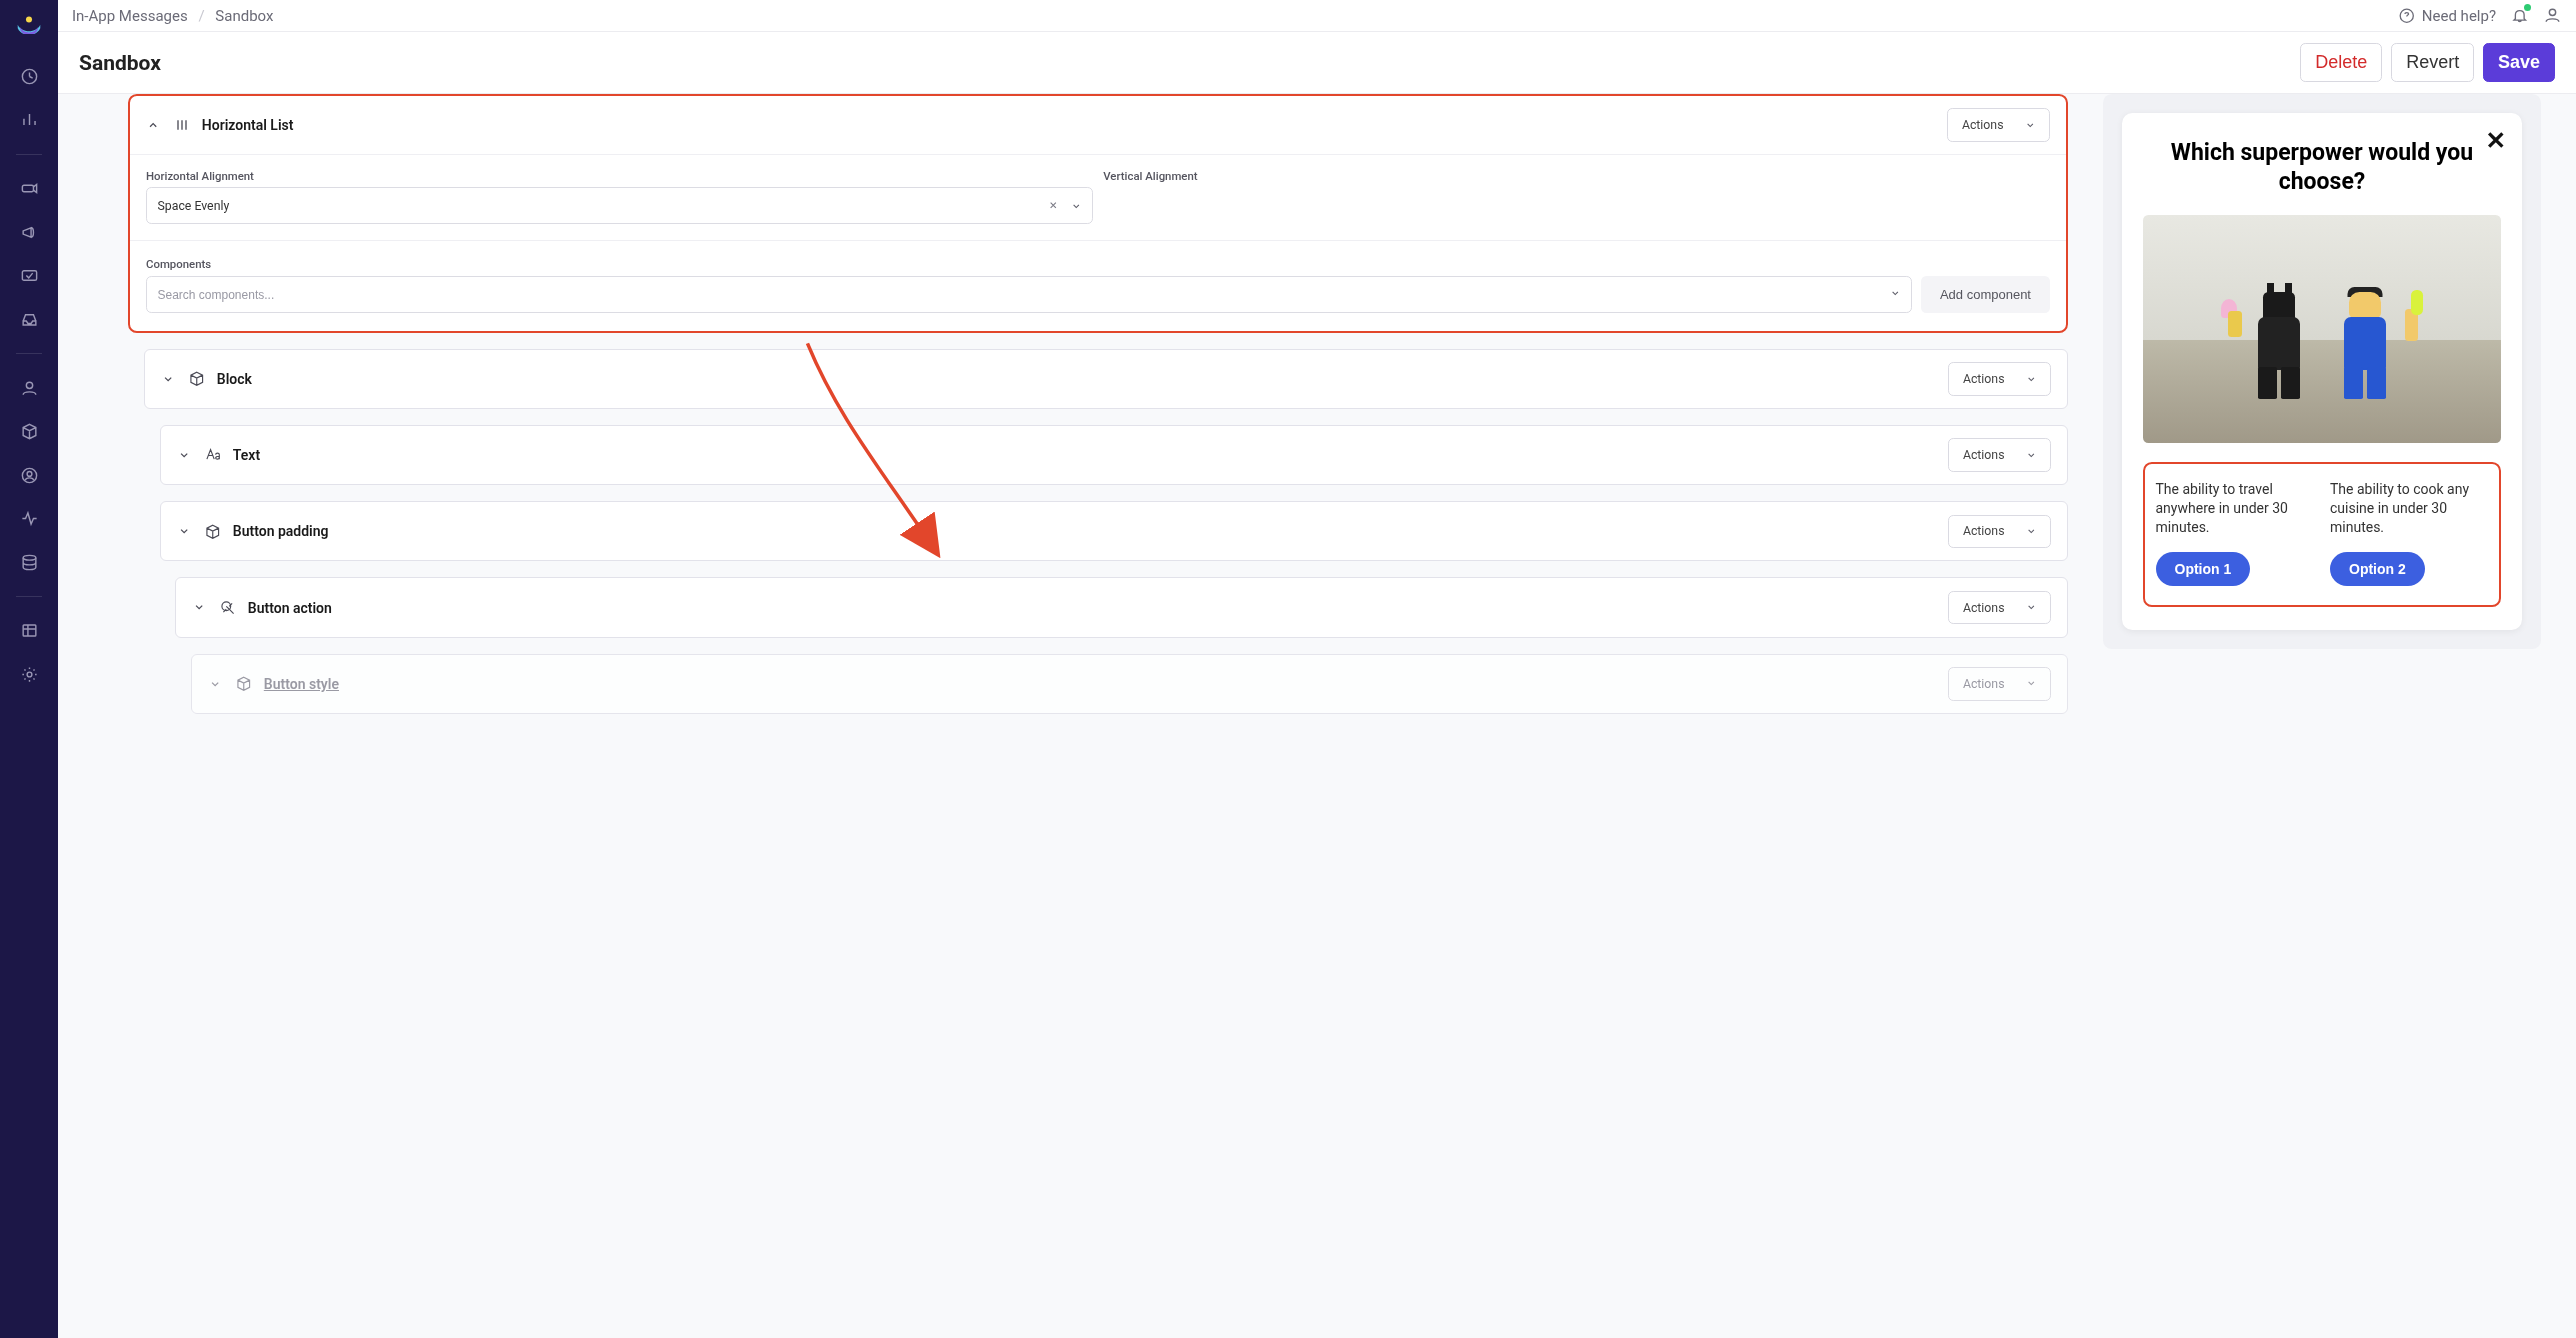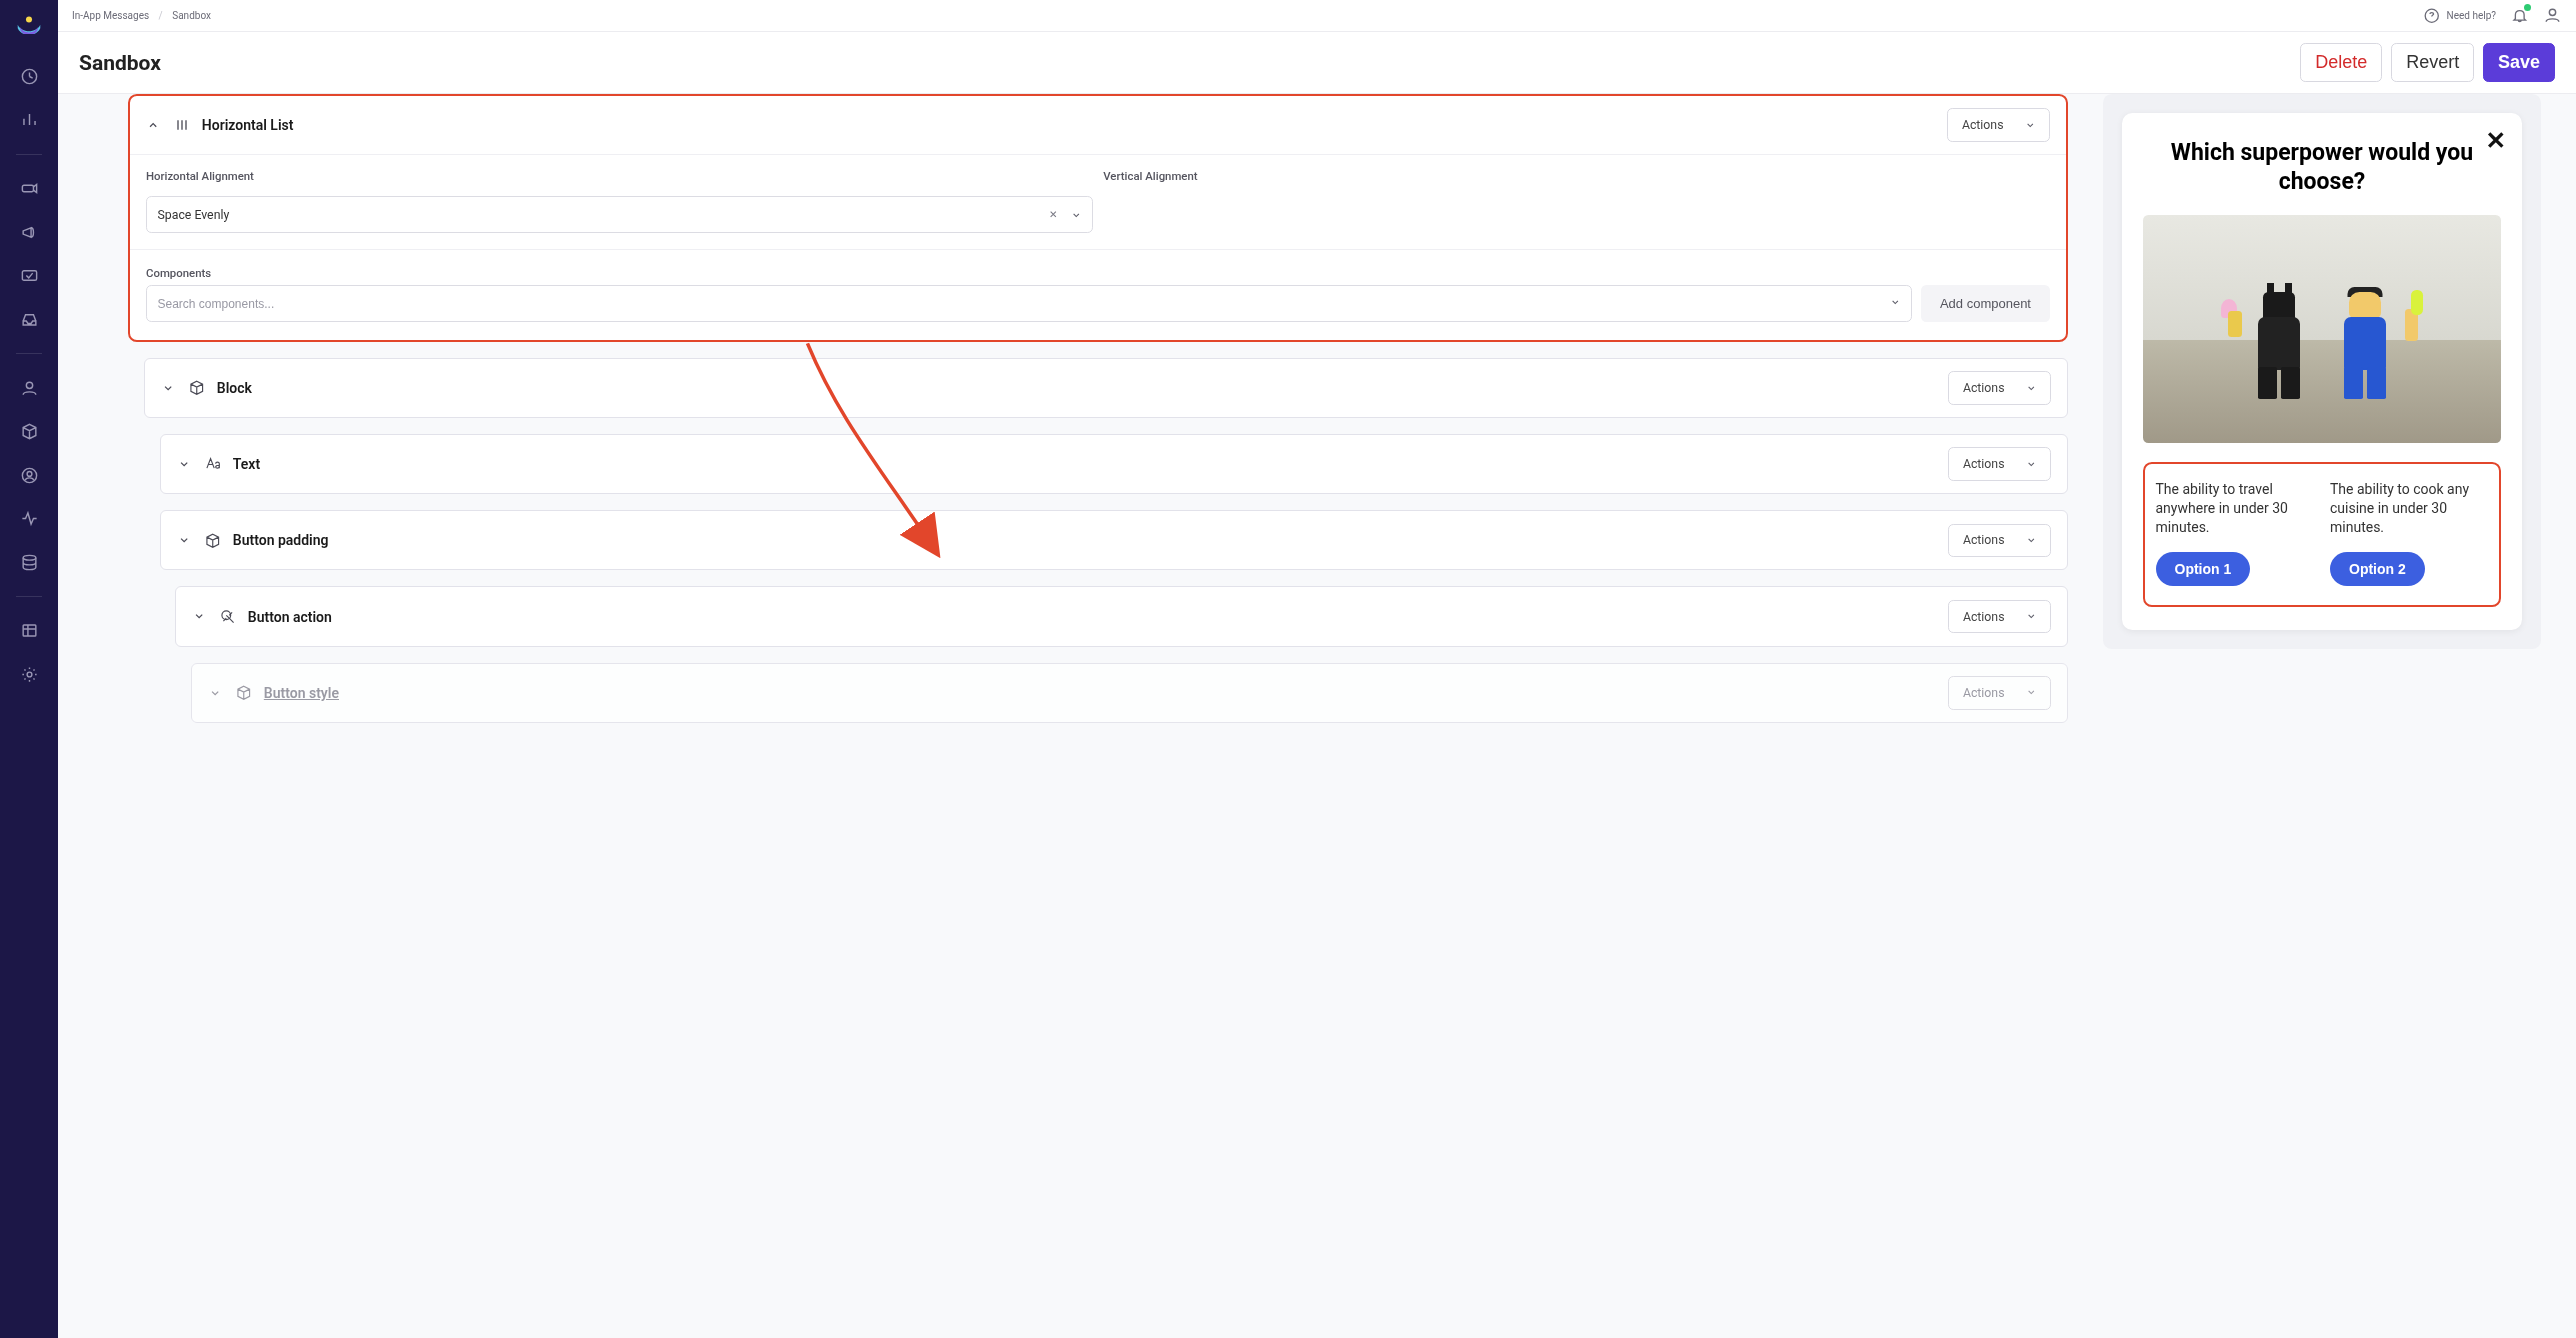--- a/index.html
+++ b/index.html
@@ -19,21 +19,21 @@
 .logo {
   width:26px; height:17.5px; position:relative; margin-bottom:8.8px;
 }
 .nav-icon { width:19px; height:19px; display:flex; align-items:center; justify-content:center; cursor:pointer; }
 .nav-icon svg { stroke:#9a97b5; fill:none; stroke-width:1.8; }
 .sep { height:0.9px; width:26px; background:rgba(255,255,255,0.12); margin:0; }
 .topbar {
   position:fixed; left:58px; right:0; top:0; height:32px; background:#fff;
   border-bottom:0.9px solid #ececf0; padding:0 14px;
   display:flex; align-items:center; justify-content:space-between;
-  font-size:10px; color:#6b6b77;
+  font-size:15px; color:#6b6b77;
 }
 .breadcrumb a { color:#6b6b77; text-decoration:none; }
 .breadcrumb-sep { margin:0 7px; color:#c8c8d0; }
 .top-right { display:flex; align-items:center; gap:14px; }
 .top-right .help { display:flex; align-items:center; gap:6.1px; cursor:pointer; }
 .icon-btn { width:19px; height:19px; display:flex; align-items:center; justify-content:center; cursor:pointer; position:relative; }
 .icon-btn .dot { position:absolute; top:-1.8px; right:-1.8px; width:7px; height:7px; background:#2ecb72; border-radius:50%; }
 .header {
   position:fixed; left:58px; right:0; top:32px; height:62px; background:#fff;
   border-bottom:0.9px solid #ececf0; padding:0 21px;
@@ -67,21 +67,21 @@
 .panel-head.no-border { border-bottom:none; }
 .caret { width:14px; height:14px; display:flex; align-items:center; justify-content:center; margin-right:12.3px; cursor:pointer; color:#4b4b56; }
 .comp-icon { width:19px; height:19px; display:flex; align-items:center; justify-content:center; margin-right:10.5px; color:#4b4b56; }
 .comp-name { font-size:14px; font-weight:600; color:#1a1a1a; flex:1; }
 .actions-dd { display:flex; align-items:center; gap:21px; border:0.9px solid #dadae2; border-radius:5.3px; padding:8.8px 14px; font-size:12.3px; color:#444; cursor:pointer; }
 .actions-dd .label { }
 .actions-dd svg { width:10.5px; height:10.5px; }
 
 .panel-body { padding:14px 16px 17.5px; }
 .row2 { display:flex; gap:10.5px; }
-.field { flex:1; display:flex; flex-direction:column; gap:13px; }
+.field { flex:1; display:flex; flex-direction:column; gap:4px; }
 .field-label { font-size:11.4px; color:#55555f; font-weight:500; }
 .select {
   display:flex; align-items:center; border:0.9px solid #dcdce3; border-radius:5.3px;
   padding:8.8px 10.5px; font-size:12.3px; color:#333; height:37px;
 }
 .select .val { flex:1; }
 .select .x { width:12.3px; height:12.3px; color:#7b7b86; margin-right:10.5px; cursor:pointer; }
 .select .chev { width:10.5px; height:10.5px; color:#5a5a66; }
 
 .section-sep { height:0.9px; background:#efeff3; margin:16px -16px; }

